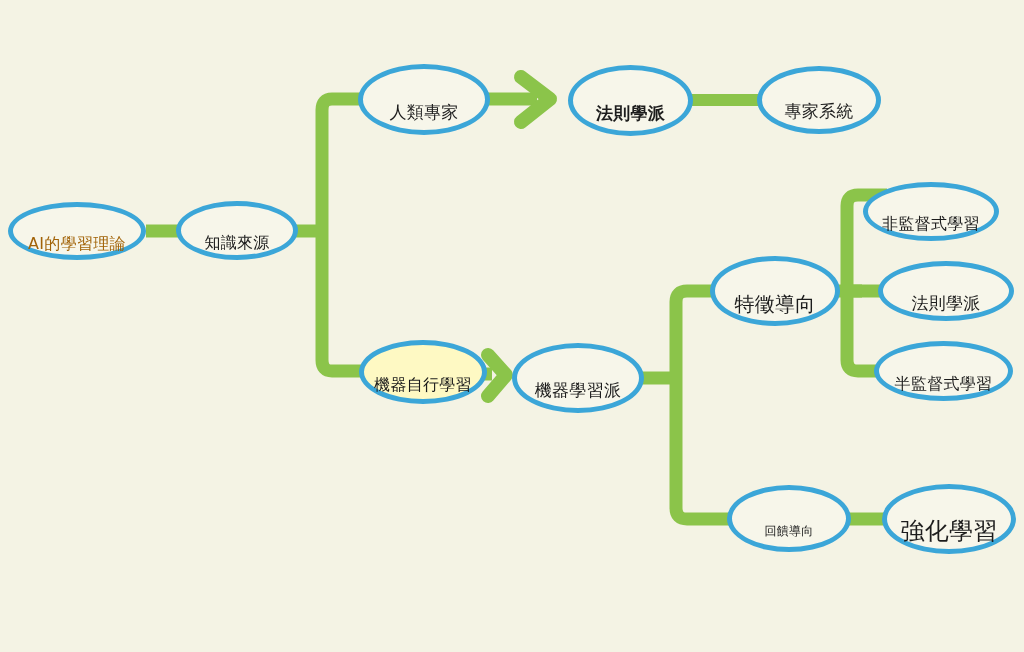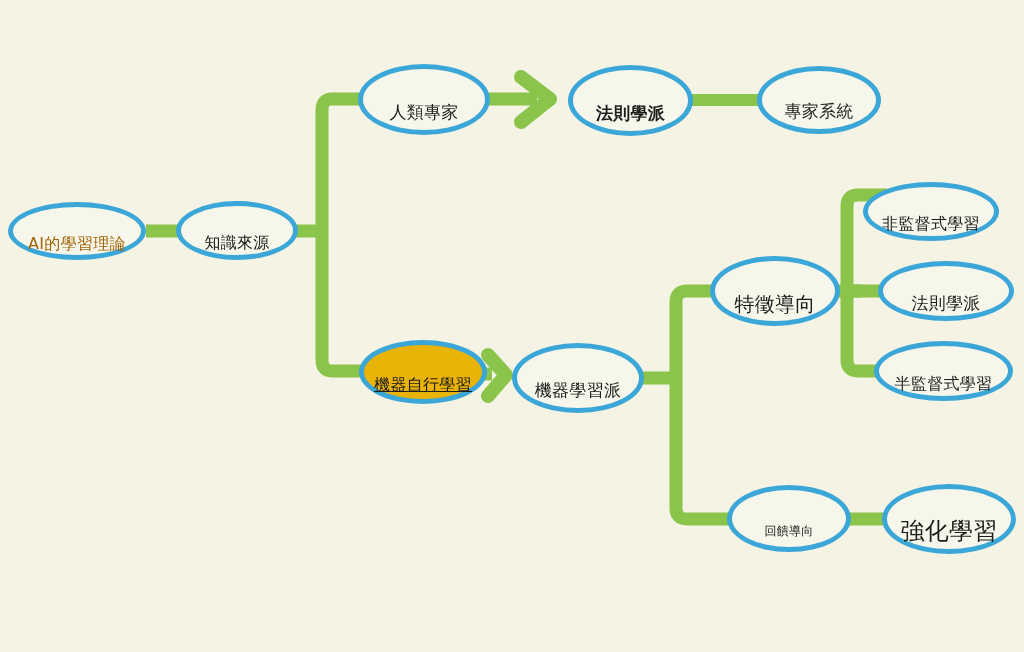--- a/index.html
+++ b/index.html
@@ -85,21 +85,21 @@
       </div>
       <div class="node" style="left: 358px; top: 64px; width: 132px; height: 71px; border-color: rgb(59, 166, 216); background: rgb(247, 246, 234); color: rgb(28, 28, 28);">
         <span class="label" style="font-size: 17px;">人類專家</span>
       </div>
       <div class="node" style="left: 568px; top: 65px; width: 125px; height: 71px; border-color: rgb(59, 166, 216); background: rgb(247, 246, 234); color: rgb(28, 28, 28); font-weight: bold;">
         <span class="label" style="font-size: 17px;">法則學派</span>
       </div>
       <div class="node" style="left: 757px; top: 66px; width: 124px; height: 68px; border-color: rgb(59, 166, 216); background: rgb(247, 246, 234); color: rgb(28, 28, 28); font-family: Liberation Mono, monospace;">
         <span class="label" style="font-size: 17px;">專家系統</span>
       </div>
-      <div class="node" style="left: 359px; top: 340px; width: 128px; height: 64px; border-color: rgb(59, 166, 216); background: #eab308; color: rgb(28, 28, 28); text-decoration: underline;">
+      <div class="node" style="left: 359px; top: 340px; width: 128px; height: 64px; border-color: rgb(59, 166, 216); background: #fef9c3; color: rgb(28, 28, 28);">
         <span class="label" style="font-size: 16px;">機器自行學習</span>
       </div>
       <div class="node" style="left: 512px; top: 343px; width: 132px; height: 70px; border-color: rgb(59, 166, 216); background: rgb(247, 246, 234); color: rgb(28, 28, 28);">
         <span class="label" style="font-size: 17px;">機器學習派</span>
       </div>
       <div class="node" style="left: 710px; top: 256px; width: 130px; height: 70px; border-color: rgb(59, 166, 216); background: rgb(247, 246, 234); color: rgb(28, 28, 28);">
         <span class="label" style="font-size: 20px;">特徵導向</span>
       </div>
       <div class="node" style="left: 863px; top: 182px; width: 136px; height: 59px; border-color: rgb(59, 166, 216); background: rgb(247, 246, 234); color: rgb(28, 28, 28);">
         <span class="label" style="font-size: 16px;">非監督式學習</span>

